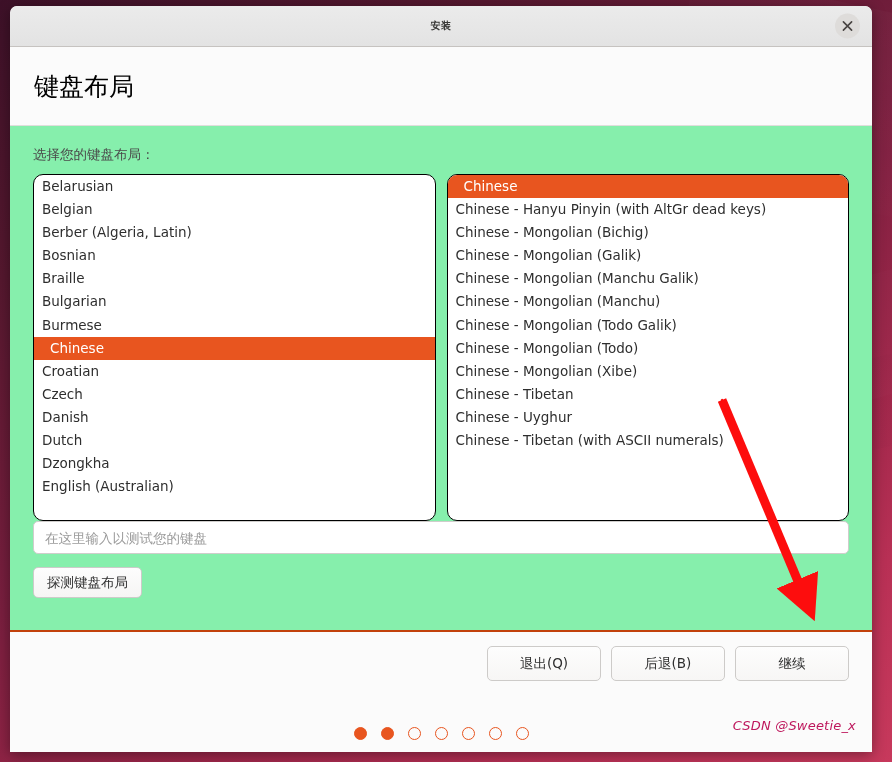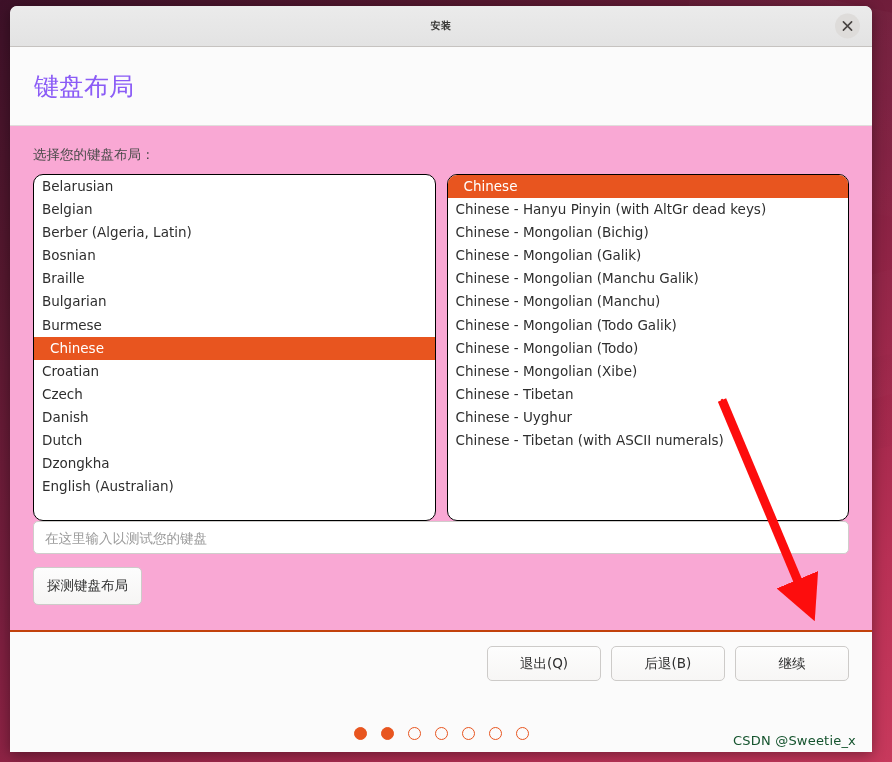--- a/index.html
+++ b/index.html
@@ -99,28 +99,28 @@
   #header {
     flex: 0 0 79px;
     background: #fbfbfb;
     border-bottom: 1px solid #e0dedc;
     display: flex;
     align-items: center;
     padding-left: 24px;
   }
   #header .page-title {
     font-size: 25px;
-    color: #8b5cf6;
+    color: #000000;
     font-weight: normal;
   }
 
   
   #content {
     flex: 1 1 auto;
-    background: #f9a8d4;
+    background: #86efac;
     padding: 20px 23px 0 23px;
     position: relative;
   }
 
   .field-label {
     font-size: 13.5px;
     color: #4a4a4a;
     margin-bottom: 10px;
   }
 
@@ -171,21 +171,21 @@
     color: #2e2e2e;
     background: #ffffff;
     border: 1px solid #cfcdcb;
     border-radius: 5px;
     outline: none;
   }
   #test-input::placeholder { color: #9a9a9a; }
 
   #detect-btn {
     margin-top: 13px;
-    height: 38px;
+    height: 31px;
     padding: 0 13px;
     font-size: 13.5px;
     font-family: "DejaVu Sans", "Liberation Sans", sans-serif;
     color: #2f2f2f;
     background: linear-gradient(#fdfdfd, #f6f5f4);
     border: 1px solid #cdcbc9;
     border-radius: 5px;
     cursor: pointer;
   }
 
@@ -229,25 +229,26 @@
     border: 1.6px solid #e8551f;
     background: transparent;
     cursor: pointer;
   }
   .dot.filled { background: #e8551f; }
 
   
   #watermark {
     position: absolute;
     right: 16px;
-    bottom: 4px;
+    bottom: 19px;
     font-size: 13px;
-    color: #14532d;
+    color: #be185d;
     white-space: nowrap;
     letter-spacing: .2px;
+    font-style: italic;
   }
 
   
   #arrow-overlay {
     position: absolute;
     left: 0; top: 0;
     width: 892px; height: 762px;
     pointer-events: none;
   }
 </style>

